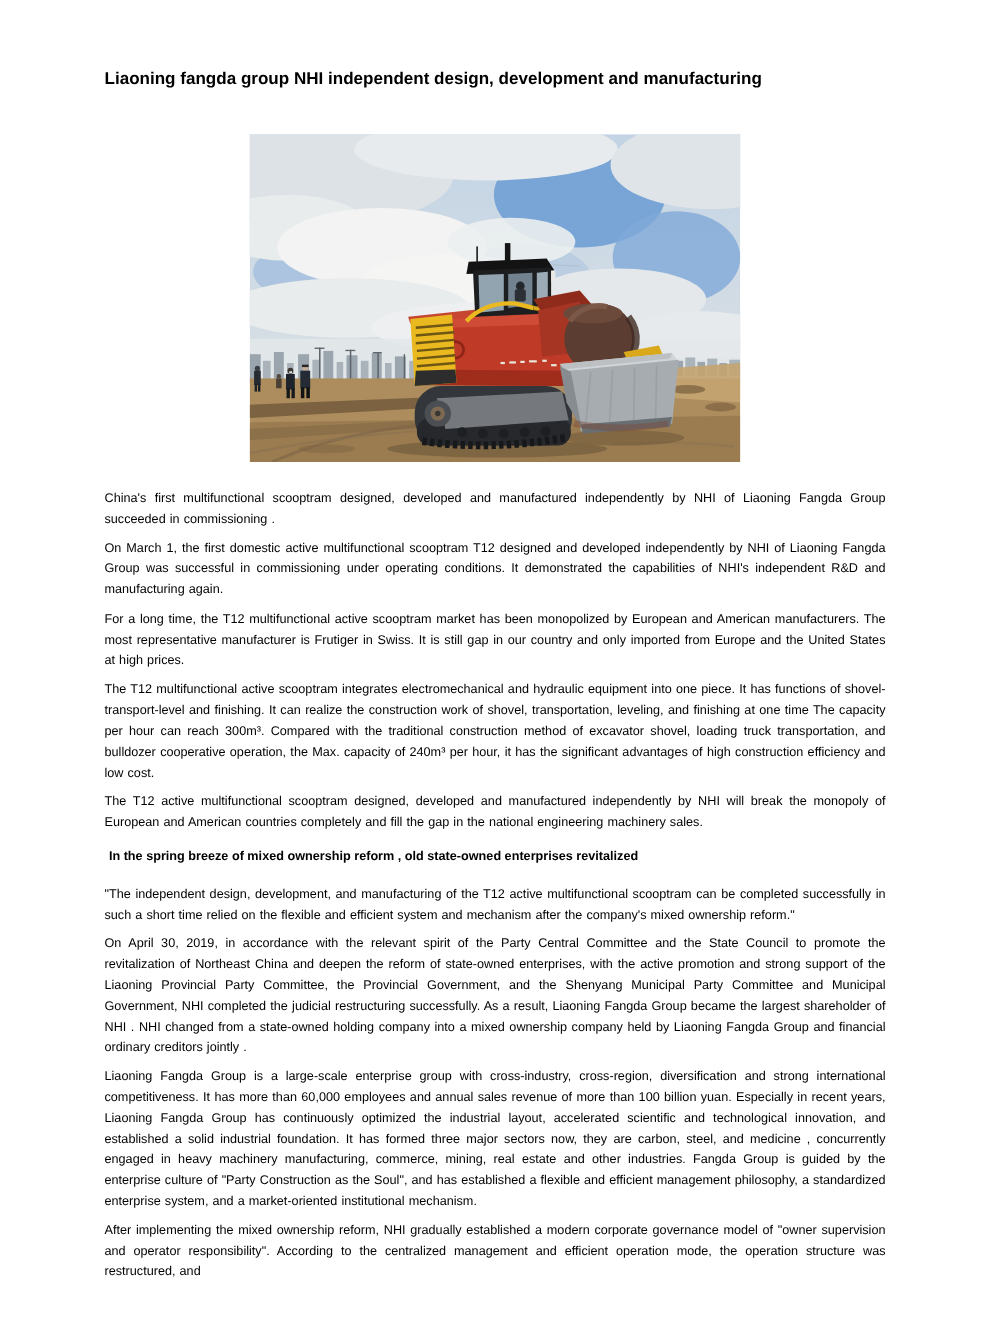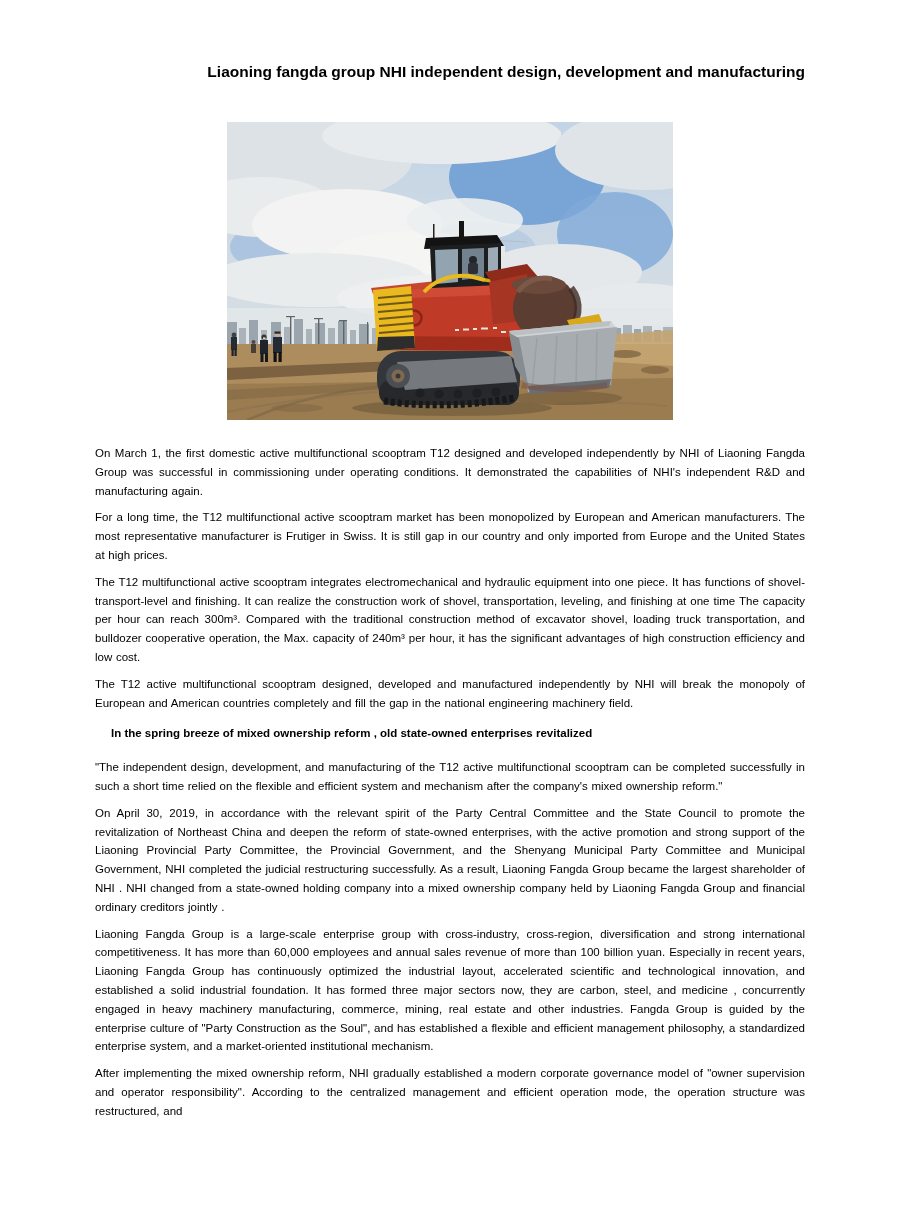--- a/index.html
+++ b/index.html
@@ -2,30 +2,30 @@
 <html><head>
 <meta charset="utf-8">
 <style>
   html,body { margin:0; padding:0; }
   body {
     width:900px; height:1208px; overflow:hidden;
     background:#ffffff; color:#000000;
     font-family:"Liberation Sans", sans-serif;
   }
   .page { width:710px; margin:0 auto; padding-top:60px; }
-  h1.title { margin:0; font-size:15.5px; line-height:23px; font-weight:bold; text-align:right; }
+  h1.title { margin:0; font-size:15.5px; line-height:23px; font-weight:bold; text-align:left; }
   h1.title .tline { display:block; }
   svg.photo { display:block; width:446px; height:298px; margin:39px auto 24px auto; }
   .article p {
     font-size:11.5px; line-height:18.8px; text-align:justify;
     margin:0 0 8px 0; word-spacing:0.5px;
   }
   .article h2 {
     font-size:11.5px; line-height:18.8px; font-weight:bold;
-    margin:12px 0 15px 16px; text-align:left;
+    margin:12px 0 15px 4px; text-align:left;
   }
 </style>
 </head>
 <body>
 
 <div class="page">
 
   <h1 class="title">
     <span class="tline">Liaoning fangda group NHI independent design, development and manufacturing</span>
   </h1>
@@ -220,24 +220,25 @@
           <path d="M350 212 L349 264"></path>
             <path d="M370 210 L369 261"></path>
         </g>
         <polygon points="301,264 384,257 382,266 303,272" fill="#696e72"></polygon>
         <path d="M296 260 q40 8 84 0 l0 6 q-44 8 -86 0 z" fill="#7b4a38" opacity="0.45"></path>
       </g>
     </g>
   </svg>
 
   <div class="article">
+    <p>China's first multifunctional scooptram designed, developed and manufactured independently by NHI of Liaoning Fangda Group succeeded in commissioning .</p>
     <p>On March 1, the first domestic active multifunctional scooptram T12 designed and developed independently by NHI of Liaoning Fangda Group was successful in commissioning under operating conditions. It demonstrated the capabilities of NHI's independent R&amp;D and manufacturing again.</p>
     <p>For a long time, the T12 multifunctional active scooptram market has been monopolized by European and American manufacturers. The most representative manufacturer is Frutiger in Swiss. It is still gap in our country and only imported from Europe and the United States at high prices.</p>
     <p>The T12 multifunctional active scooptram integrates electromechanical and hydraulic equipment into one piece. It has functions of shovel-transport-level and finishing. It can realize the construction work of shovel, transportation, leveling, and finishing at one time The capacity per hour can reach 300m³. Compared with the traditional construction method of excavator shovel, loading truck transportation, and bulldozer cooperative operation, the Max. capacity of 240m³ per hour, it has the significant advantages of high construction efficiency and low cost.</p>
-    <p>The T12 active multifunctional scooptram designed, developed and manufactured independently by NHI will break the monopoly of European and American countries completely and fill the gap in the national engineering machinery field.</p>
+    <p>The T12 active multifunctional scooptram designed, developed and manufactured independently by NHI will break the monopoly of European and American countries completely and fill the gap in the national engineering machinery sales.</p>
     <h2>In the spring breeze of mixed ownership reform , old state-owned enterprises revitalized</h2>
     <p>"The independent design, development, and manufacturing of the T12 active multifunctional scooptram can be completed successfully in such a short time relied on the flexible and efficient system and mechanism after the company's mixed ownership reform."</p>
     <p>On April 30, 2019, in accordance with the relevant spirit of the Party Central Committee and the State Council to promote the revitalization of Northeast China and deepen the reform of state-owned enterprises, with the active promotion and strong support of the Liaoning Provincial Party Committee, the Provincial Government, and the Shenyang Municipal Party Committee and Municipal Government, NHI completed the judicial restructuring successfully. As a result, Liaoning Fangda Group became the largest shareholder of NHI . NHI changed from a state-owned holding company into a mixed ownership company held by Liaoning Fangda Group and financial ordinary creditors jointly .</p>
     <p>Liaoning Fangda Group is a large-scale enterprise group with cross-industry, cross-region, diversification and strong international competitiveness. It has more than 60,000 employees and annual sales revenue of more than 100 billion yuan. Especially in recent years, Liaoning Fangda Group has continuously optimized the industrial layout, accelerated scientific and technological innovation, and established a solid industrial foundation. It has formed three major sectors now, they are carbon, steel, and medicine , concurrently engaged in heavy machinery manufacturing, commerce, mining, real estate and other industries. Fangda Group is guided by the enterprise culture of "Party Construction as the Soul", and has established a flexible and efficient management philosophy, a standardized enterprise system, and a market-oriented institutional mechanism.</p>
     <p>After implementing the mixed ownership reform, NHI gradually established a modern corporate governance model of "owner supervision and operator responsibility". According to the centralized management and efficient operation mode, the operation structure was restructured, and</p>
   </div>
 
 </div>
 
 </body></html>

